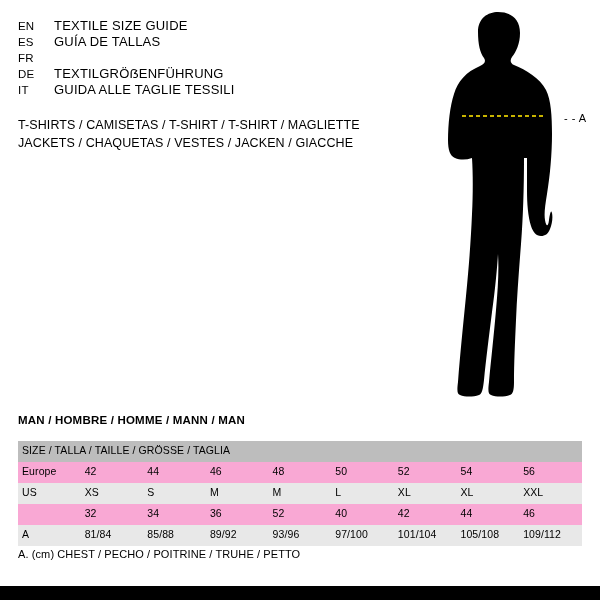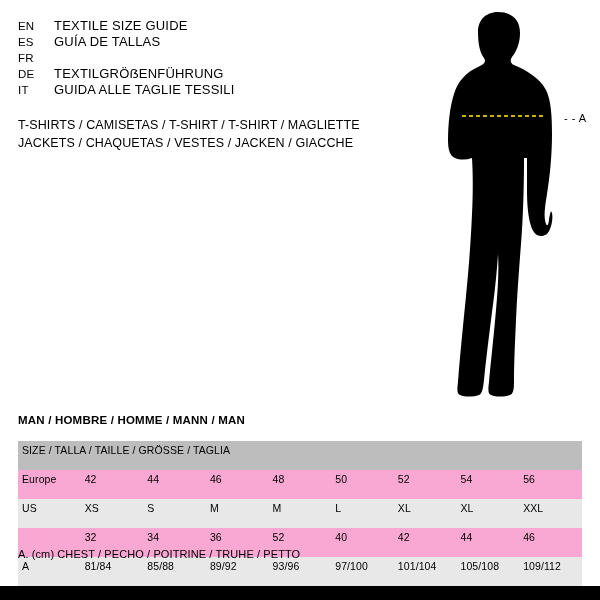--- a/index.html
+++ b/index.html
@@ -88,21 +88,21 @@
     position: absolute;
     left: 18px;
     top: 441px;
     width: 564px;
     border-collapse: collapse;
     table-layout: fixed;
   }
   .size-table td {
     font-size: 10.5px;
     height: 17px;
-    padding: 0 0 12px 4px;
+    padding: 0 0 4px 4px;
     vertical-align: middle;
     letter-spacing: 0.1px;
   }
   .size-table tr.shade-dark td { background: #bdbdbd; }
   .size-table tr.shade-mid td  { background: #f9a8d4; }
   .size-table tr.shade-light td{ background: #e8e8e8; }
   .col-label { width: 88px; }
   .col-v     { width: 68px; }
   .hdr-cell  { font-size: 10.5px; }
 

